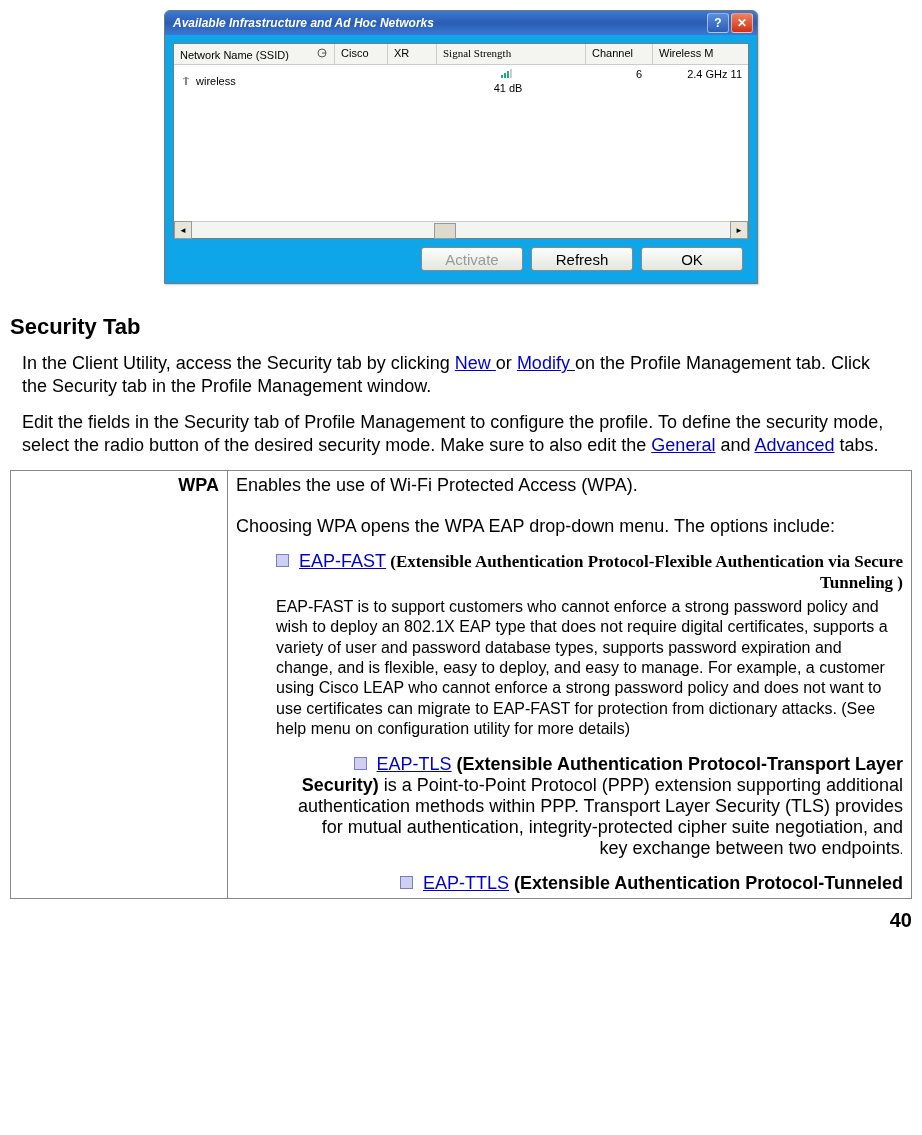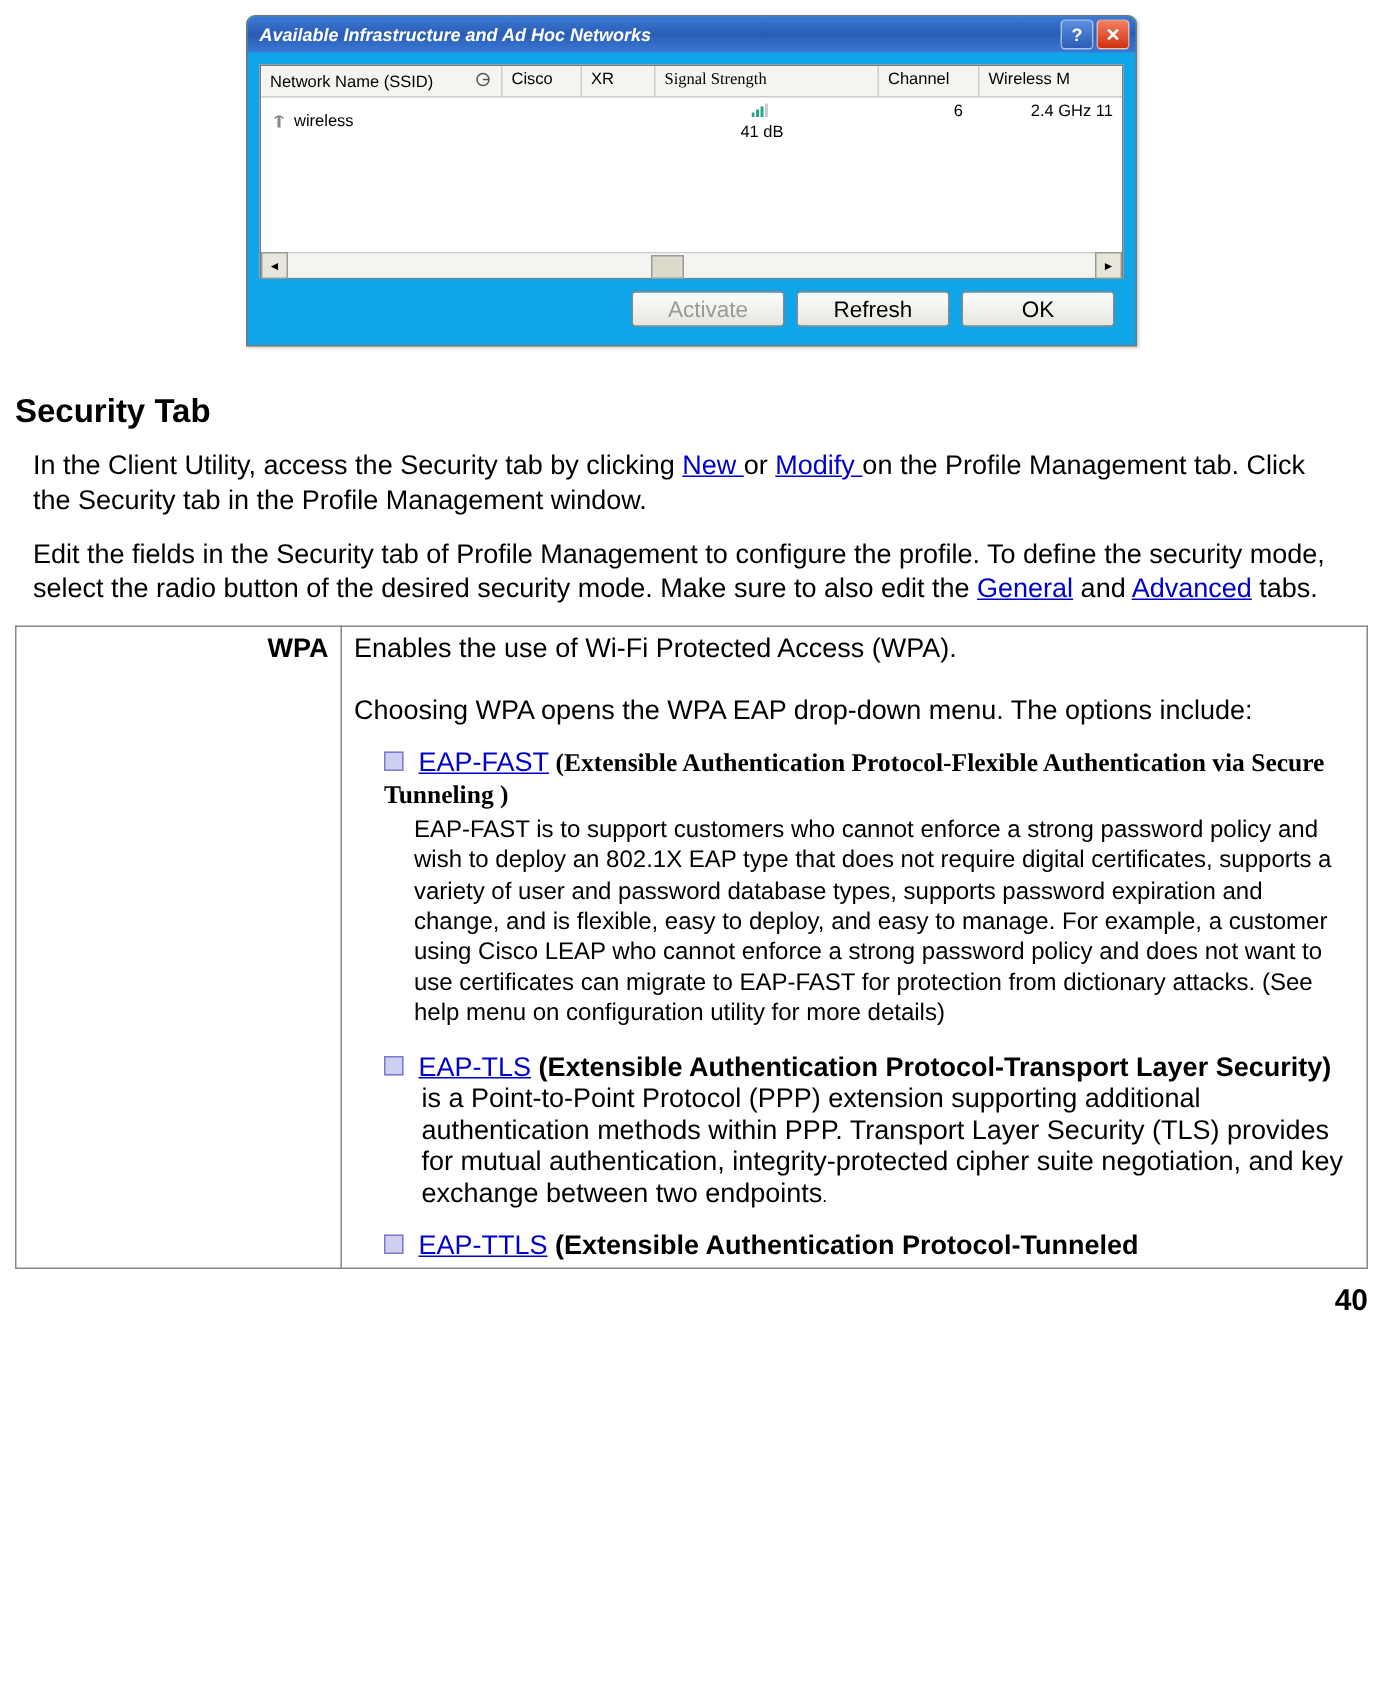--- a/index.html
+++ b/index.html
@@ -60,21 +60,21 @@
     border-right: 1px solid #ccc;
     white-space: nowrap;
   }
   .list-header > div:last-child { border-right: none; }
   .col-ssid { width: 148px; display:flex; justify-content:space-between; align-items:flex-end;gap:16px;}
   .col-super { width: 40px; }
   .col-xr { width: 36px; }
   .col-signal { width: 136px; font-family: Liberation Serif, serif; }
   .col-channel { width: 54px; }
   .col-mode { flex: 1; }
-  .list-body { height: 103px; font-size: 11px; }
+  .list-body { height: 156px; font-size: 11px; }
   .list-row { display: flex; }
   .list-row > div { padding: 3px 6px; white-space: nowrap; }
   .row-ssid { width: 148px; display:flex; align-items:center; gap:4px; }
   .row-super { width: 40px; }
   .row-xr { width: 36px; }
   .row-signal { width: 136px; display:flex; align-items:center; gap:4px;flex-direction:column;}
   .row-channel { width: 54px; text-align:right;}
   .row-mode { flex:1; text-align:right;}
   .hscroll {
     display:flex; align-items:center; height:16px; background:#f0f0ec;
@@ -99,21 +99,21 @@
   p.body { margin: 12px 12px; line-height:1.3; }
   a.link { color: #0000cc; text-decoration: underline; cursor:pointer; }
   table.info {
     border-collapse: collapse; width:100%; margin-top:6px;
     font-size: 18px;
   }
   table.info td {
     border: 1px double #888; padding: 4px 8px; vertical-align: top;
   }
   td.label-cell { width: 200px; text-align:right; font-weight:bold; }
-  .options-block { margin-left: 20px; }
+  .options-block { margin-left: 36px; text-align: right; }
   .bullet {
     display: inline-block; width: 11px; height: 11px;
     border: 1px solid #7a7ad0; background: #cfcff0;
     vertical-align: baseline; margin-right: 10px;
   }
   .serif-bold { font-family: "Times New Roman", serif; font-weight:bold; font-size:17px;}
   .sub-desc {
     margin: 4px 0 14px 40px; font-size:16px; line-height:1.28;
   }
   .page-num { text-align:right; font-weight:bold; font-size:20px; margin-top:10px;}

